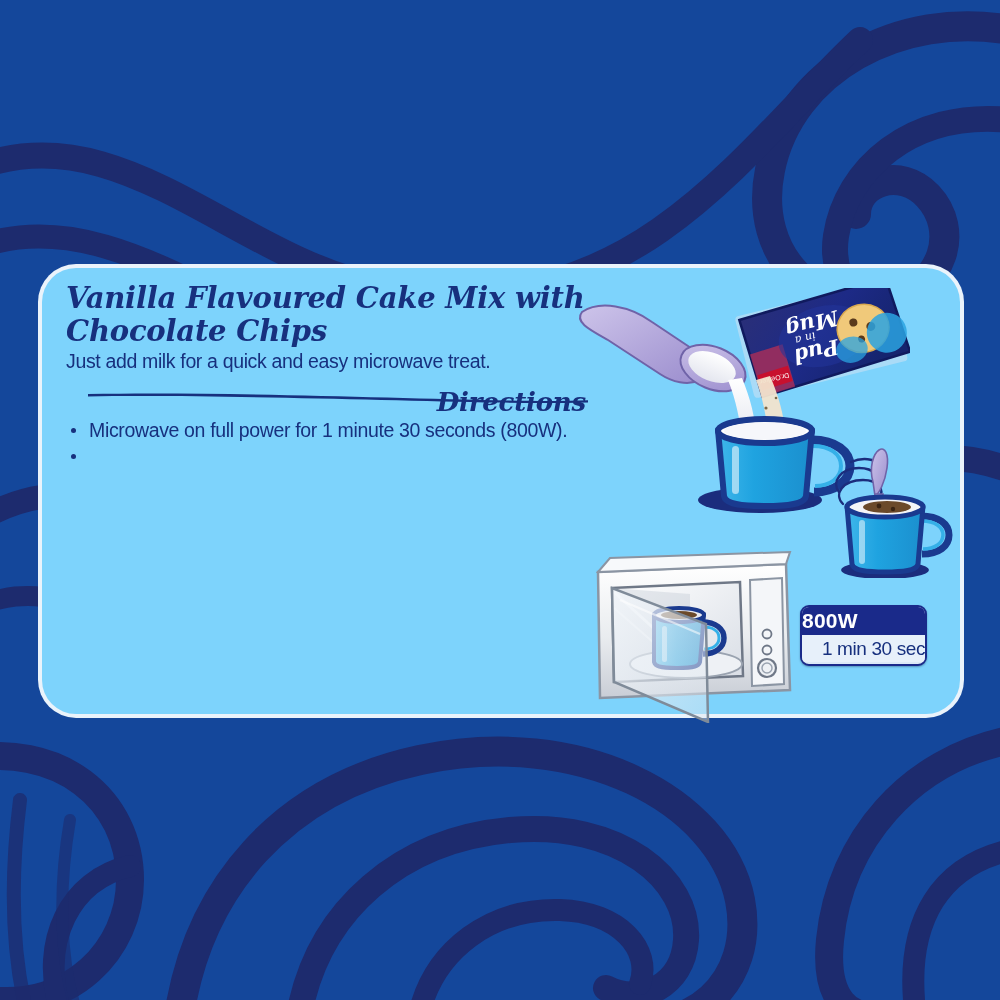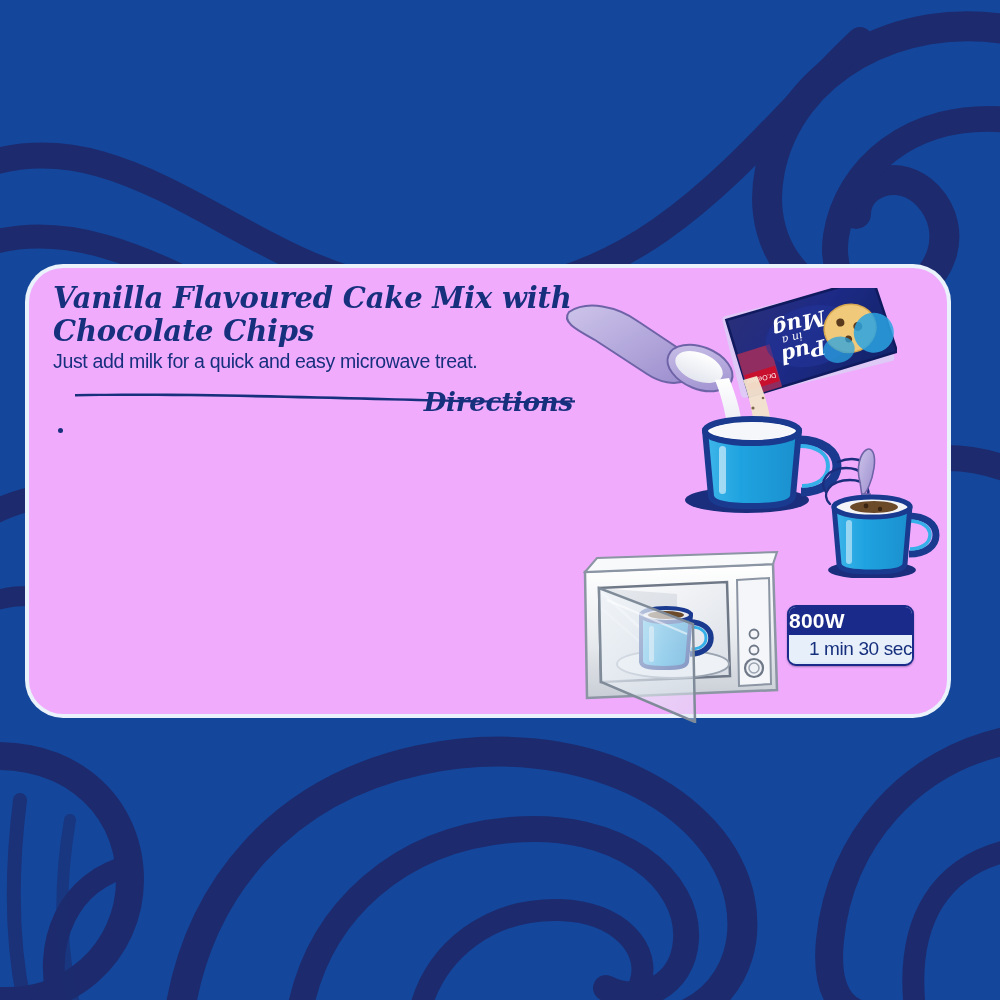--- a/index.html
+++ b/index.html
@@ -10,22 +10,22 @@
     background:#14479b;
   }
   #stage{position:relative;width:1000px;height:1000px;overflow:hidden;}
 
   
   .bg{position:absolute;inset:0;background:#14479b;}
   .bg svg{position:absolute;inset:0;width:1000px;height:1000px;display:block;}
 
   
   .card{
-    position:absolute;left:29px;top:268px;width:918px;height:446px;
-    background:#f0abfc;
+    position:absolute;left:42px;top:268px;width:918px;height:446px;
+    background:#7dd3fc;
     border-radius:34px;
     box-shadow:0 0 0 4px #eaf3fb;
   }
 
   
   .textcol{position:absolute;left:24px;top:14px;width:520px;}
 
   .title{
     font-family:"DejaVu Serif",serif;
     font-style:italic;font-weight:700;
@@ -146,20 +146,24 @@
         <svg width="500" height="14" viewBox="0 0 500 14" xmlns="http://www.w3.org/2000/svg" aria-hidden="true">
           <path d="M0 4 C 130 1.5 300 8 420 10.5 C 455 11.2 480 11 500 10.2 L500 12.4 C 470 13.2 440 13.2 410 12.6 C 290 10.2 120 4.6 0 6.4 Z" fill="#17307e"></path>
         </svg>
       </div>
 
       <div class="dirhead">Directions</div>
 
       <ul class="steps">
         <li>
           <span class="bullet"></span>
+          <span>Microwave on full power for 1 minute 30 seconds (800W).</span>
+        </li>
+        <li>
+          <span class="bullet"></span>
         </li>
       </ul>
 
     </div>
 
     <div class="art">
 
       <svg id="spoonMugSachet" width="350" height="230" viewBox="0 0 350 230" xmlns="http://www.w3.org/2000/svg" aria-hidden="true">
         <defs>
           <linearGradient id="spoonG" x1="0" y1="0" x2="1" y2="1">

